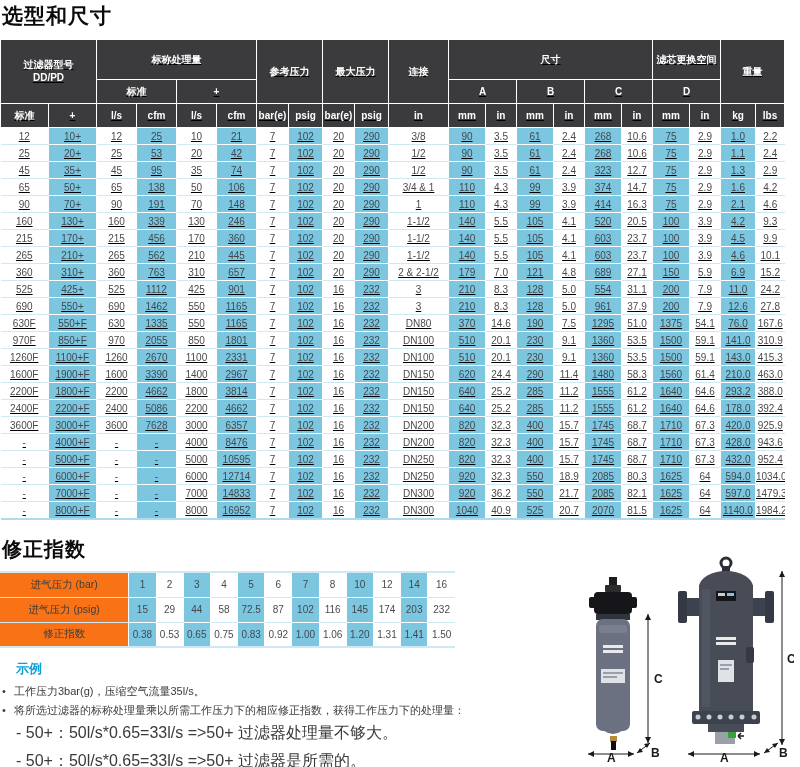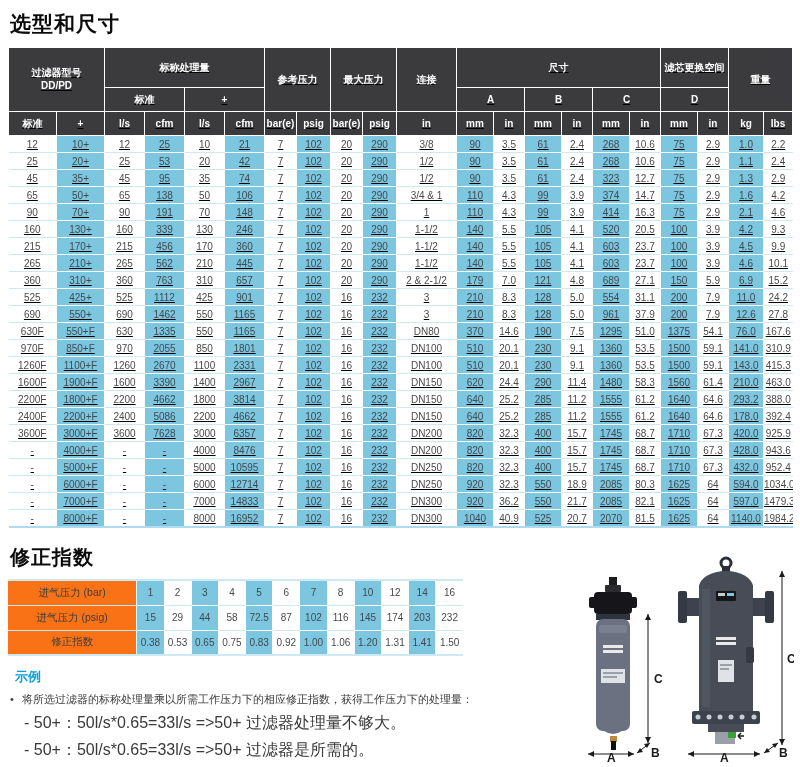--- a/index.html
+++ b/index.html
@@ -1,17 +1,17 @@
 <!DOCTYPE html>
 <html><head>
 <meta charset="utf-8">
 <style>
   * { margin:0; padding:0; box-sizing:border-box; }
   html,body { width:800px; height:767px; background:#fff; font-family:"Liberation Sans","DejaVu Sans",sans-serif; }
-  .page { position:relative; width:800px; height:767px; padding:8px; overflow:hidden;border-radius:30px; }
+  .page { position:relative; width:800px; height:767px; overflow:hidden; }
 
   h1.sec-title { font-size:21px; font-weight:bold; color:#0b0b0b; letter-spacing:1px; margin:2px 0 9px 2px; }
 
   
   table.spec { width:784px; border-collapse:collapse; table-layout:fixed; border-bottom:2px solid #aedcee;text-decoration:underline; }
   table.spec th { background:#3b3b3d; color:#fff; font-size:10px; font-weight:bold; border:1px solid #fff; text-align:center; vertical-align:middle; }
   table.spec thead tr.r1 th { height:40px; }
   table.spec thead tr.r2 th { height:24px; }
   table.spec thead tr.units th { height:24px; }
   table.spec td { font-size:10px; color:#4a4a4a; text-align:center; vertical-align:middle; padding:3px 0 2px 0; border-bottom:1px solid #cfe9f4; white-space:nowrap; overflow:hidden; }
@@ -20,21 +20,21 @@
 
   
   h2.sec-title { font-size:20px; font-weight:bold; color:#0b0b0b; letter-spacing:1px; margin:16px 0 8px 2px; }
   table.corr { border-collapse:collapse; table-layout:fixed; width:455px; border-top:2px solid #cfe9f4; border-bottom:2px solid #cfe9f4; }
   table.corr th { width:128px; font-size:10.5px; font-weight:normal; color:#3d3d3d; text-align:center; border-bottom:1px solid #cfe9f4; height:25px; background:#f97316; }
   table.corr td { width:27px; font-size:10px; color:#4a4a4a; text-align:center; height:25px; border-bottom:1px solid #cfe9f4; }
   table.corr td.blue { background:#7dc6e0; color:#3f4a50; border:1px solid #fff; }
 
   
   .example { margin-top:12px; width:560px; }
-  .example-title { color:#0a9fd8; font-size:13px; font-weight:bold; margin:2px 0 4px 7px; }
+  .example-title { color:#0a9fd8; font-size:13px; font-weight:bold; margin:2px 0 4px 16px; }
   .bullet { font-size:11px; color:#3a3a3a; line-height:1.7; padding-left:14px; position:relative; }
   .bullet::before { content:"•"; position:absolute; left:2px; }
   .subline { font-size:16px; color:#3a3a3a; line-height:1.7; padding-left:16px; }
 
   
   .figures { position:absolute; right:6px; top:553px; width:212px; height:210px; display:flex; align-items:flex-end; justify-content:space-between; }
   .dim-label { font-size:12px; font-weight:bold; fill:#1a1a1a; }
   .dim-line { stroke:#1a1a1a; stroke-width:1; }
 </style>
 </head>
@@ -694,20 +694,21 @@
           <td class="blue">1.20</td>
           <td>1.31</td>
           <td class="blue">1.41</td>
           <td>1.50</td>
         </tr>
       </tbody>
   </table>
 
   <div class="example">
     <div class="example-title">示例</div>
+    <div class="bullet">工作压力3bar(g)，压缩空气流量35l/s。</div>
     <div class="bullet">将所选过滤器的标称处理量乘以所需工作压力下的相应修正指数，获得工作压力下的处理量：</div>
     <div class="subline">- 50+：50l/s*0.65=33l/s =&gt;50+ 过滤器处理量不够大。</div>
     <div class="subline">- 50+：50l/s*0.65=33l/s =&gt;50+ 过滤器是所需的。</div>
   </div>
 
   <div class="figures">
 
     <svg width="88" height="190" viewBox="0 0 88 190">
       <rect x="27" y="4" width="8" height="9" fill="#1d1d1d"></rect>
       <rect x="23" y="12" width="16" height="7" rx="1" fill="#2c2c2e"></rect>

